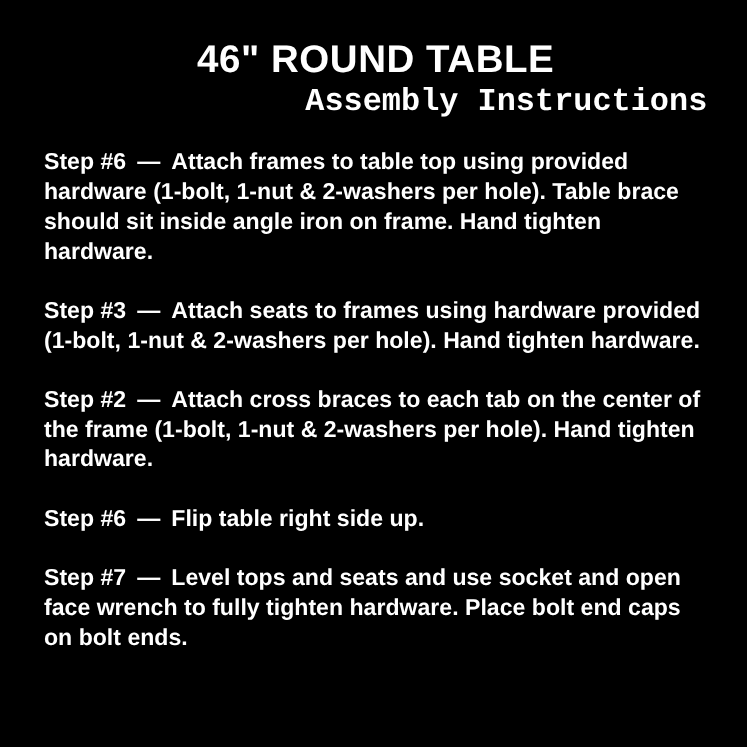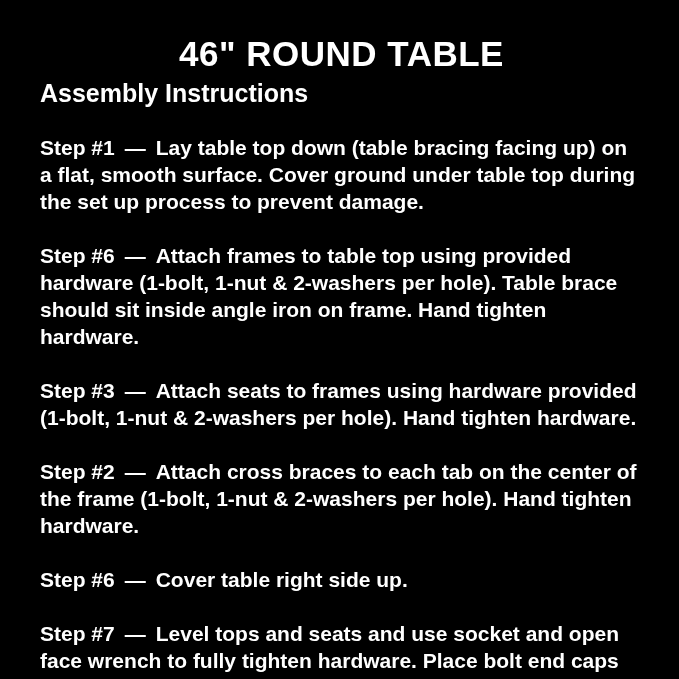--- a/index.html
+++ b/index.html
@@ -22,24 +22,25 @@
     padding: 24px 36px 0 40px;
   }
   .title {
     font-size: 35px;
     line-height: 40px;
     text-align: center;
     margin: 10px 0 4px 0;
     letter-spacing: 0.5px;
   }
   .subtitle {
-    font-size: 25px;
+    font-size: 29px;
     line-height: 30px;
-    text-align: left;
+    text-align: right;
     margin: 0 0 26px 0;
+    font-family: Liberation Mono, monospace;
   }
   .steps {
     font-size: 21px;
     line-height: 27px;
   }
   .step {
     margin: 0 0 27px 0;
   }
   .step-dash {
     display: inline-block;
@@ -47,25 +48,24 @@
   }
 </style>
 </head>
 <body>
 
 <div class="sheet">
   <h1 class="title">46" ROUND TABLE</h1>
   <h2 class="subtitle">Assembly Instructions</h2>
 
   <div class="steps">
-    <p class="step"><span>Step #1</span><span class="step-dash">—</span><span>Lay table top down (table bracing facing up) on a flat, smooth surface. Cover ground under table top during the set up process to prevent damage.</span></p>
 
     <p class="step"><span>Step #6</span><span class="step-dash">—</span><span>Attach frames to table top using provided hardware (1-bolt, 1-nut &amp; 2-washers per hole). Table brace should sit inside angle iron on frame. Hand tighten hardware.</span></p>
 
     <p class="step"><span>Step #3</span><span class="step-dash">—</span><span>Attach seats to frames using hardware provided (1-bolt, 1-nut &amp; 2-washers per hole). Hand tighten hardware.</span></p>
 
     <p class="step"><span>Step #2</span><span class="step-dash">—</span><span>Attach cross braces to each tab on the center of the frame (1-bolt, 1-nut &amp; 2-washers per hole). Hand tighten hardware.</span></p>
 
-    <p class="step"><span>Step #6</span><span class="step-dash">—</span><span>Cover table right side up.</span></p>
+    <p class="step"><span>Step #6</span><span class="step-dash">—</span><span>Flip table right side up.</span></p>
 
     <p class="step"><span>Step #7</span><span class="step-dash">—</span><span>Level tops and seats and use socket and open face wrench to fully tighten hardware. Place bolt end caps on bolt ends.</span></p>
   </div>
 </div>
 
 </body></html>

